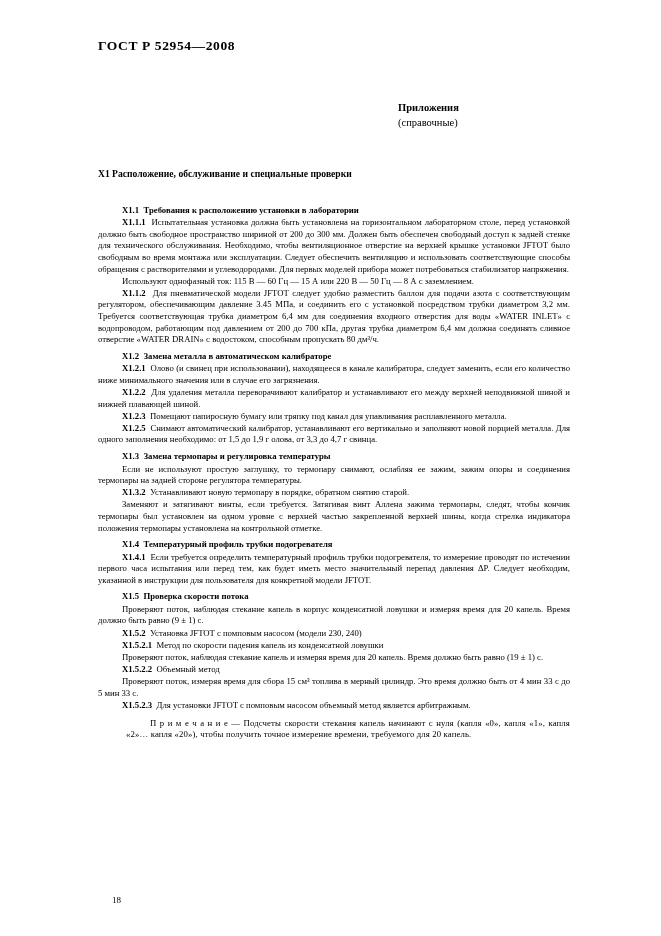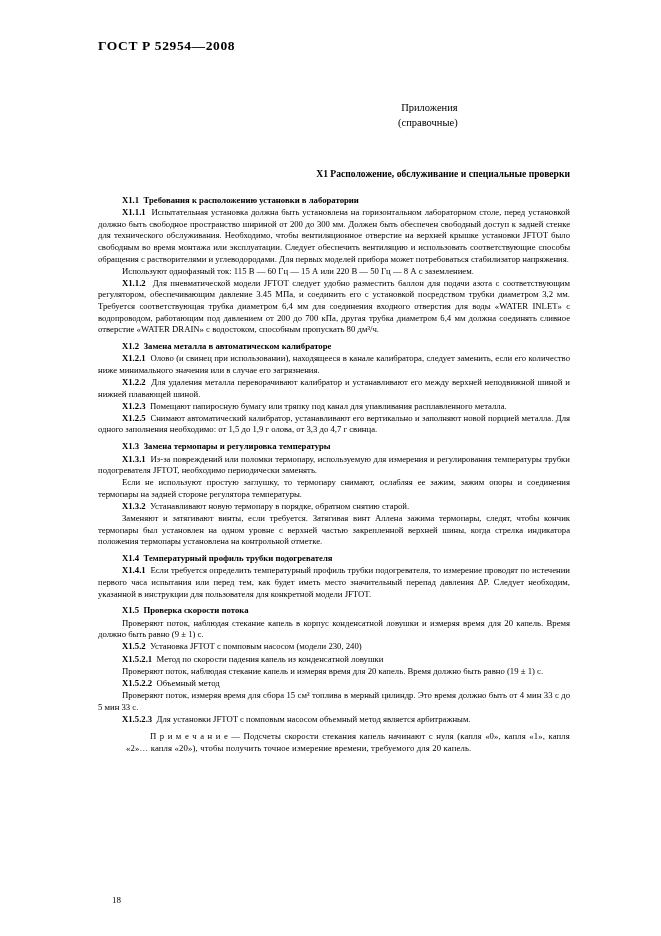--- a/index.html
+++ b/index.html
@@ -32,40 +32,39 @@
     letter-spacing: 0.6px;
   }
   .appendix-block {
     position: absolute;
     top: 100px;
     left: 398px;
     font-size: 10.5px;
     line-height: 1.45;
   }
   .appendix-title {
-    font-weight: normal;
-    text-align: right;
+    font-weight: bold;
   }
   .appendix-sub {
     font-weight: normal;
   }
   .content {
     position: absolute;
     top: 168px;
     left: 98px;
     width: 472px;
     font-size: 8.7px;
     line-height: 1.33;
     text-align: justify;
   }
   .sec-title {
-    text-align: right;
+    text-align: left;
     font-weight: bold;
     font-size: 9.6px;
-    margin-bottom: 14px;
+    margin-bottom: 24px;
   }
   p {
     margin: 0 0 0.6px 0;
     text-indent: 24px;
     text-align: justify;
     hyphens: manual;
   }
   p.h {
     text-indent: 24px;
     font-weight: bold;
@@ -110,21 +109,20 @@
         <p class="h"><span class="num">X1.1</span>&nbsp;&nbsp;<span>Требования к расположению установки в лаборатории</span></p>
         <p><span class="num">X1.1.1</span>&nbsp;&nbsp;<span>Испытательная установка должна быть установлена на горизонтальном лабораторном столе, перед установкой должно быть свободное пространство шириной от 200 до 300 мм. Должен быть обеспечен свободный доступ к задней стенке для технического обслуживания. Необходимо, чтобы вентиляционное отверстие на верхней крышке установки JFTOT было свободным во время монтажа или эксплуатации. Следует обеспечить вентиляцию и использовать соответствующие способы обращения с растворителями и углеводородами. Для первых моделей прибора может потребоваться стабилизатор напряжения.</span></p>
         <p><span>Используют однофазный ток: 115 В — 60 Гц — 15 А или 220 В — 50 Гц — 8 А с заземлением.</span></p>
         <p><span class="num">X1.1.2</span>&nbsp;&nbsp;<span>Для пневматической модели JFTOT следует удобно разместить баллон для подачи азота с соответствующим регулятором, обеспечивающим давление 3.45 МПа, и соединить его с установкой посредством трубки диаметром 3,2 мм. Требуется соответствующая трубка диаметром 6,4 мм для соединения входного отверстия для воды «WATER INLET» с водопроводом, работающим под давлением от 200 до 700 кПа, другая трубка диаметром 6,4 мм должна соединять сливное отверстие «WATER DRAIN» с водостоком, способным пропускать 80 дм³/ч.</span></p>
         <p class="h"><span class="num">X1.2</span>&nbsp;&nbsp;<span>Замена металла в автоматическом калибраторе</span></p>
         <p><span class="num">X1.2.1</span>&nbsp;&nbsp;<span>Олово (и свинец при использовании), находящееся в канале калибратора, следует заменить, если его количество ниже минимального значения или в случае его загрязнения.</span></p>
         <p><span class="num">X1.2.2</span>&nbsp;&nbsp;<span>Для удаления металла переворачивают калибратор и устанавливают его между верхней неподвижной шиной и нижней плавающей шиной.</span></p>
         <p><span class="num">X1.2.3</span>&nbsp;&nbsp;<span>Помещают папиросную бумагу или тряпку под канал для упавливания расплавленного металла.</span></p>
         <p><span class="num">X1.2.5</span>&nbsp;&nbsp;<span>Снимают автоматический калибратор, устанавливают его вертикально и заполняют новой порцией металла. Для одного заполнения необходимо: от 1,5 до 1,9 г олова, от 3,3 до 4,7 г свинца.</span></p>
         <p class="h"><span class="num">X1.3</span>&nbsp;&nbsp;<span>Замена термопары и регулировка температуры</span></p>
-        <p><span class="num">X1.3.1</span>&nbsp;&nbsp;<span>Из-за повреждений или поломки термопару, используемую для измерения и регулирования температуры трубки подогревателя JFTOT, необходимо периодически заменять.</span></p>
         <p><span>Если не используют простую заглушку, то термопару снимают, ослабляя ее зажим, зажим опоры и соединения термопары на задней стороне регулятора температуры.</span></p>
         <p><span class="num">X1.3.2</span>&nbsp;&nbsp;<span>Устанавливают новую термопару в порядке, обратном снятию старой.</span></p>
         <p><span>Заменяют и затягивают винты, если требуется. Затягивая винт Аллена зажима термопары, следят, чтобы кончик термопары был установлен на одном уровне с верхней частью закрепленной верхней шины, когда стрелка индикатора положения термопары установлена на контрольной отметке.</span></p>
         <p class="h"><span class="num">X1.4</span>&nbsp;&nbsp;<span>Температурный профиль трубки подогревателя</span></p>
         <p><span class="num">X1.4.1</span>&nbsp;&nbsp;<span>Если требуется определить температурный профиль трубки подогревателя, то измерение проводят по истечении первого часа испытания или перед тем, как будет иметь место значительный перепад давления ΔP. Следует необходим, указанной в инструкции для пользователя для конкретной модели JFTOT.</span></p>
         <p class="h"><span class="num">X1.5</span>&nbsp;&nbsp;<span>Проверка скорости потока</span></p>
         <p><span>Проверяют поток, наблюдая стекание капель в корпус конденсатной ловушки и измеряя время для 20 капель. Время должно быть равно (9 ± 1) с.</span></p>
         <p><span class="num">X1.5.2</span>&nbsp;&nbsp;<span>Установка JFTOT с помповым насосом (модели 230, 240)</span></p>
         <p><span class="num">X1.5.2.1</span>&nbsp;&nbsp;<span>Метод по скорости падения капель из конденсатной ловушки</span></p>
         <p><span>Проверяют поток, наблюдая стекание капель и измеряя время для 20 капель. Время должно быть равно (19 ± 1) с.</span></p>

